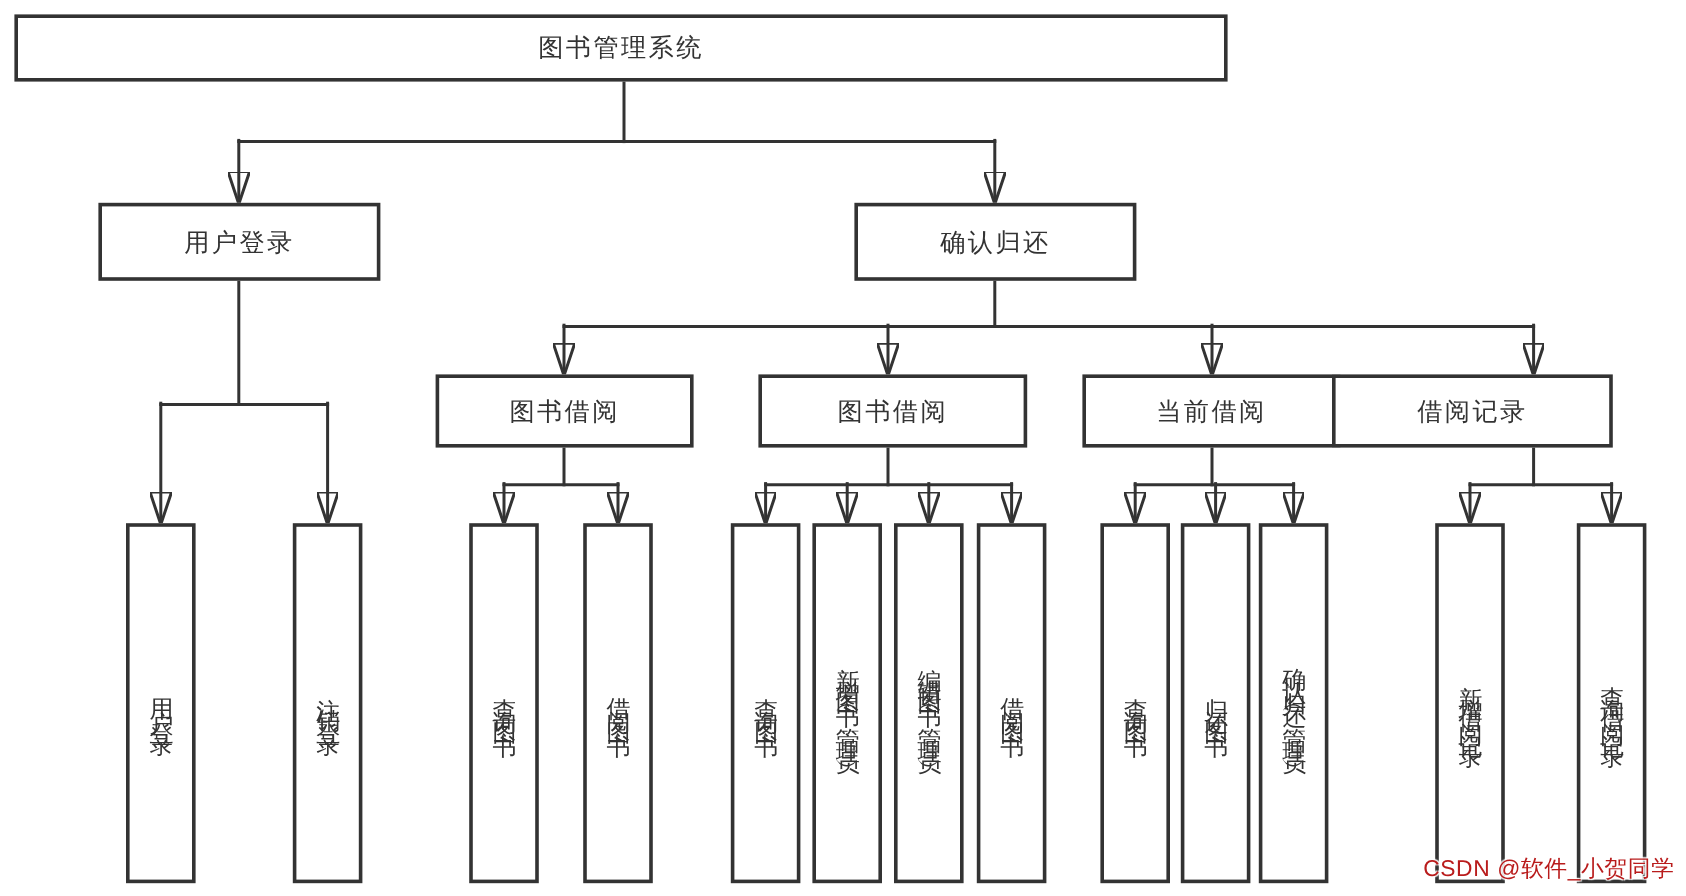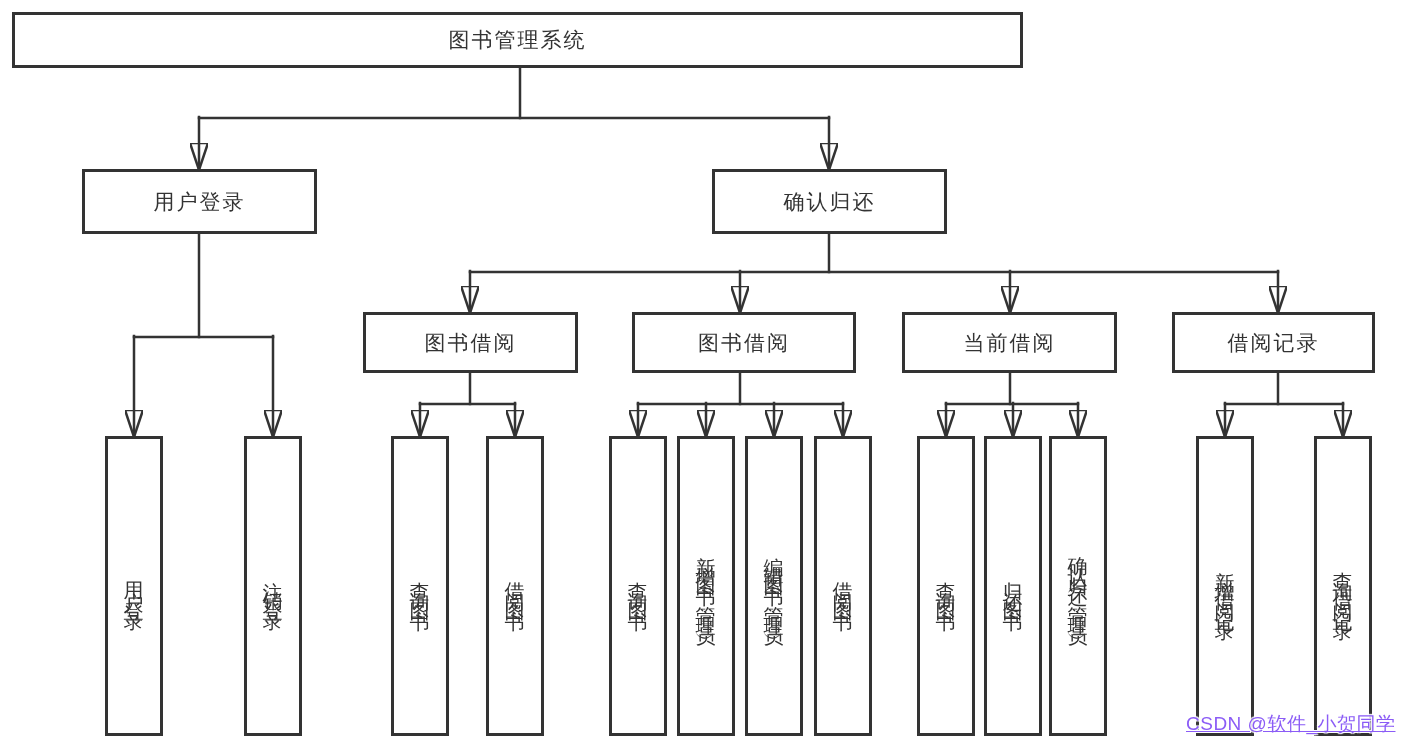--- a/index.html
+++ b/index.html
@@ -38,24 +38,23 @@
     letter-spacing: 10px;
     white-space: nowrap;
     color: #333333;
   }
   .watermark {
     position: absolute;
     left: 1186px;
     top: 711px;
     font-size: 19px;
     letter-spacing: 0.5px;
-    color: #8b5cf6;
+    color: #b91c1c;
     white-space: nowrap;
     text-shadow: -1px -1px 1px #ffffff, 1px -1px 1px #ffffff, -1px 1px 1px #ffffff, 1px 1px 1px #ffffff;
-    text-decoration: underline;
   }
 </style>
 </head>
 <body>
 
 <div class="stage">
 
   <svg class="wires" viewBox="0 0 1405 747">
     <defs>
       <marker id="arr" markerUnits="userSpaceOnUse" markerWidth="27" markerHeight="18" refX="26" refY="9" orient="auto">
@@ -116,21 +115,21 @@
 
   <div class="node" style="left:363px; top:312px; width:215px; height:61px;">
     <span class="hlabel">图书借阅</span>
   </div>
   <div class="node" style="left:632px; top:312px; width:224px; height:61px;">
     <span class="hlabel">图书借阅</span>
   </div>
   <div class="node" style="left:902px; top:312px; width:215px; height:61px;">
     <span class="hlabel">当前借阅</span>
   </div>
-  <div class="node" style="left:1172px; top:312px; width:203px; height:61px;">
+  <div class="node" style="left:1110px; top:312px; width:234px; height:61px;">
     <span class="hlabel">借阅记录</span>
   </div>
 
   <div class="node vnode" style="left:105px;">
     <span class="vlabel">用户登录</span>
   </div>
   <div class="node vnode" style="left:244px;">
     <span class="vlabel">注销登录</span>
   </div>
 

